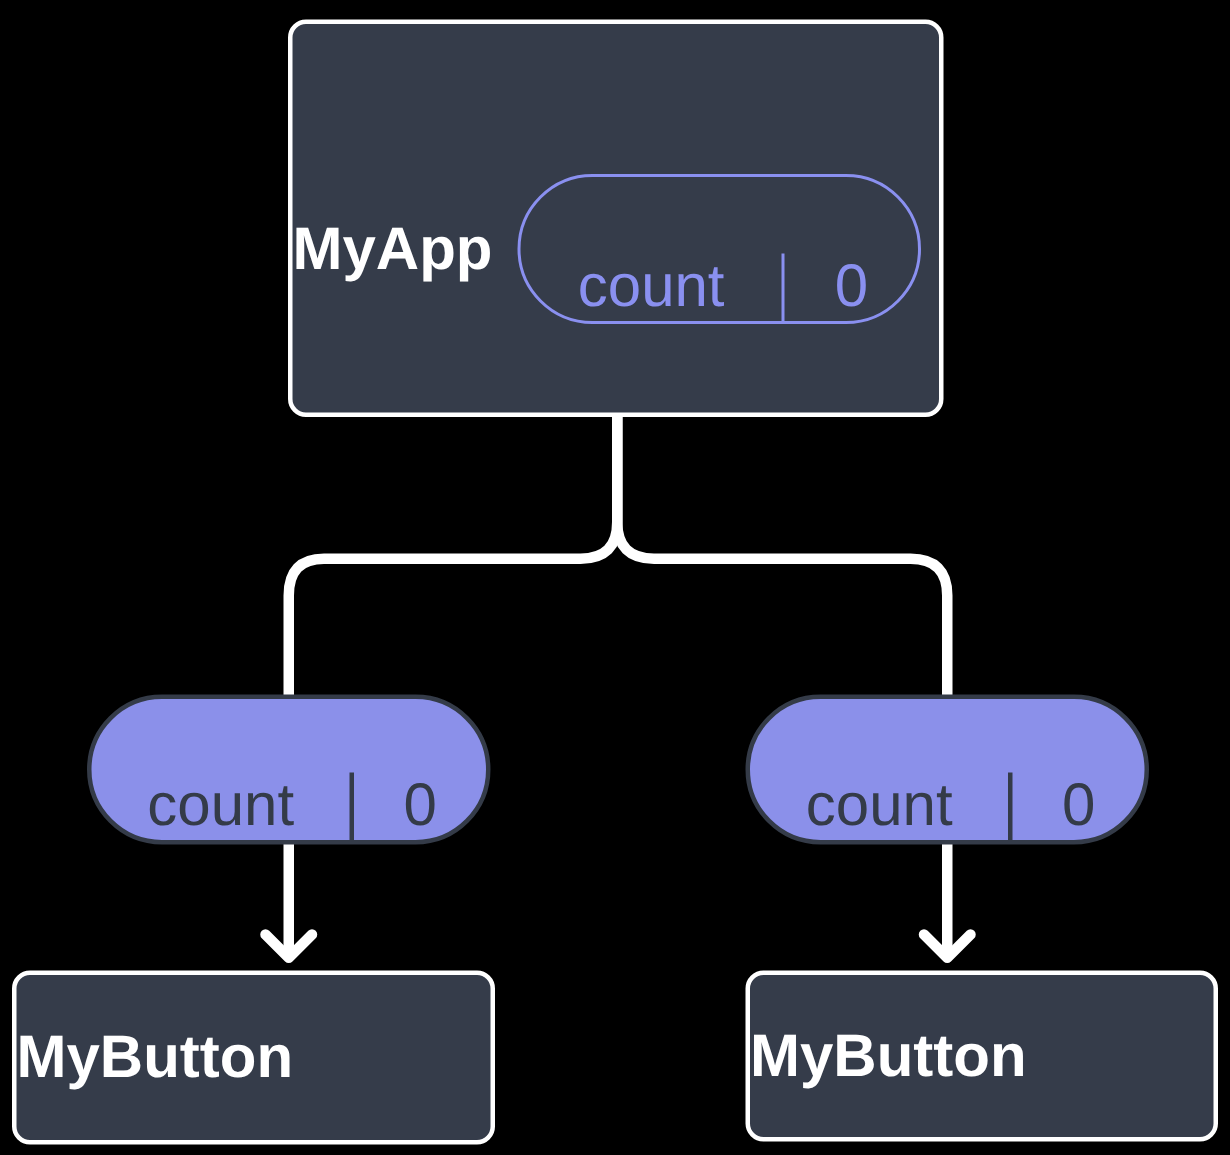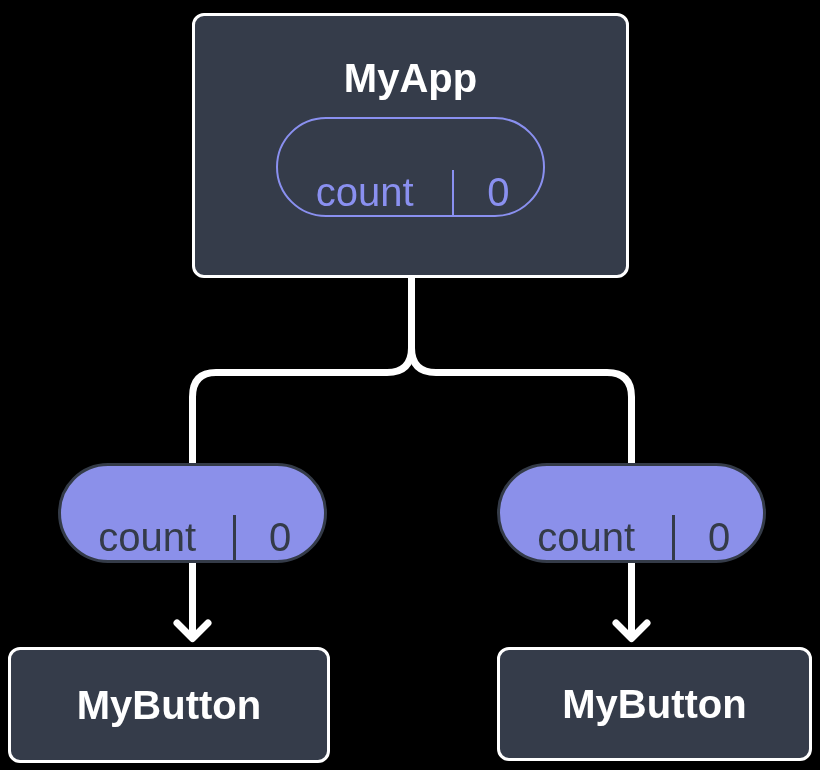--- a/index.html
+++ b/index.html
@@ -53,30 +53,29 @@
     font-weight: bold;
     color: var(--white-text);
     line-height: 44px;
     text-align: center;
   }
 
   .root-node {
     left: 192px; top: 13px;
     width: 437px; height: 265px;
     display: flex;
-    flex-direction: column;
+    flex-direction: row;
     align-items: center;
     padding-top: 40px;
     gap: 17px;
   }
 
   .child-node {
     display: flex;
     align-items: center;
-    justify-content: center;
   }
   .child-node-left  { left: 8px;   top: 647px; width: 322px; height: 116px; }
   .child-node-right { left: 497px; top: 647px; width: 315px; height: 114px; }
 
   .pill {
     width: 269px;
     height: 100px;
     border-radius: 50px;
     display: flex;
     align-items: flex-end;

